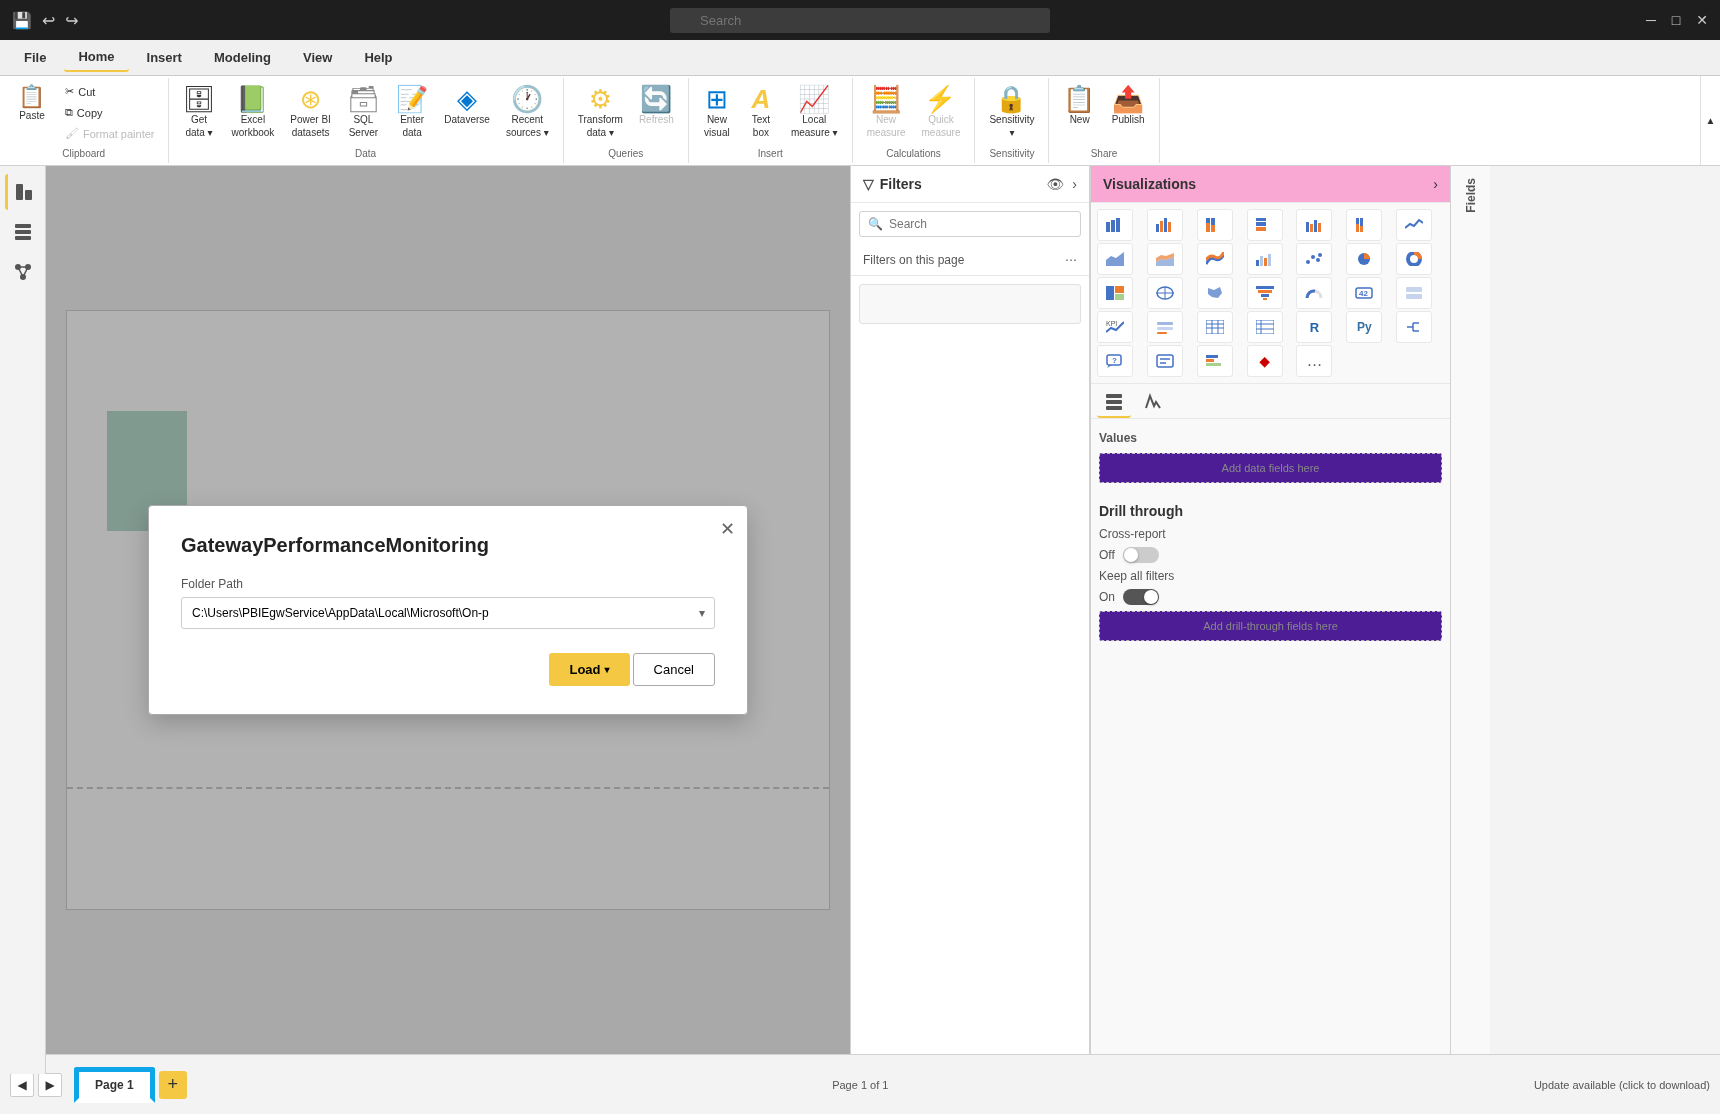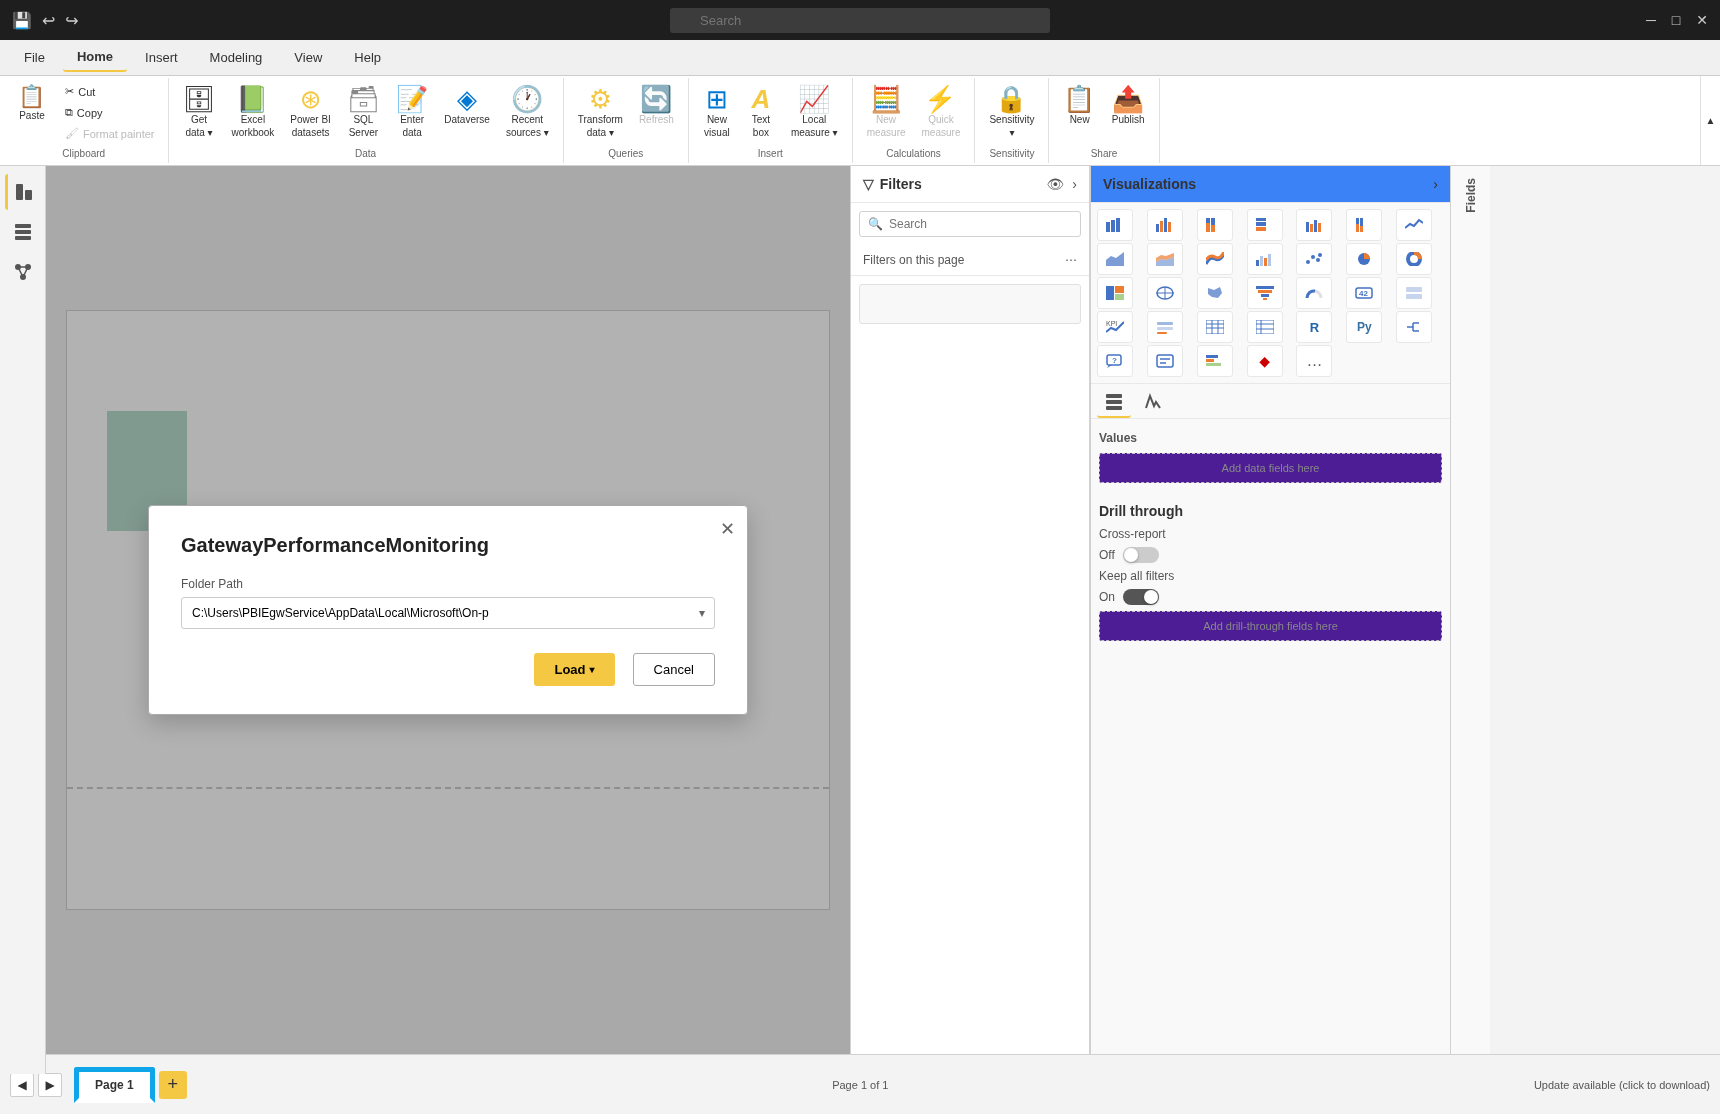--- a/index.html
+++ b/index.html
@@ -39,20 +39,21 @@
       align-items: center;
       padding: 0 10px;
       border-bottom: 1px solid #ccc;
       gap: 4px;
     }
     .menu-item {
       padding: 6px 14px;
       font-size: 13px;
       cursor: pointer;
       border-radius: 3px;
+      font-weight: bold;
     }
     .menu-item.active {
       border-bottom: 2px solid #f4c842;
       color: #333;
       font-weight: 600;
     }
 
     
     .ribbon {
       background: #fff;
@@ -261,21 +262,21 @@
       display: flex;
       flex-direction: column;
       overflow: hidden;
     }
     .viz-header {
       display: flex;
       align-items: center;
       justify-content: space-between;
       padding: 10px 12px;
       border-bottom: 1px solid #e8e8e8;
-      background: #3b82f6;
+      background: #f9a8d4;
     }
     .viz-title { font-weight: 600; font-size: 14px; }
     .viz-icons-grid {
       display: grid;
       grid-template-columns: repeat(7, 1fr);
       gap: 2px;
       padding: 6px;
       border-bottom: 1px solid #e8e8e8;
     }
     .viz-icon-btn {
@@ -470,21 +471,21 @@
       margin-bottom: 24px;
     }
     .modal-select-wrap .dropdown-arrow {
       position: absolute;
       right: 10px;
       top: 50%;
       transform: translateY(-50%);
       pointer-events: none;
       color: #666;
     }
-    .modal-actions { display: flex; justify-content: flex-end; gap: 18px; margin-top: 20px; }
+    .modal-actions { display: flex; justify-content: flex-end; gap: 3px; margin-top: 20px; }
     .btn-primary {
       background: #f4c842;
       border: none;
       padding: 8px 20px;
       font-size: 13px;
       font-weight: 600;
       border-radius: 3px;
       cursor: pointer;
       display: flex;
       align-items: center;

